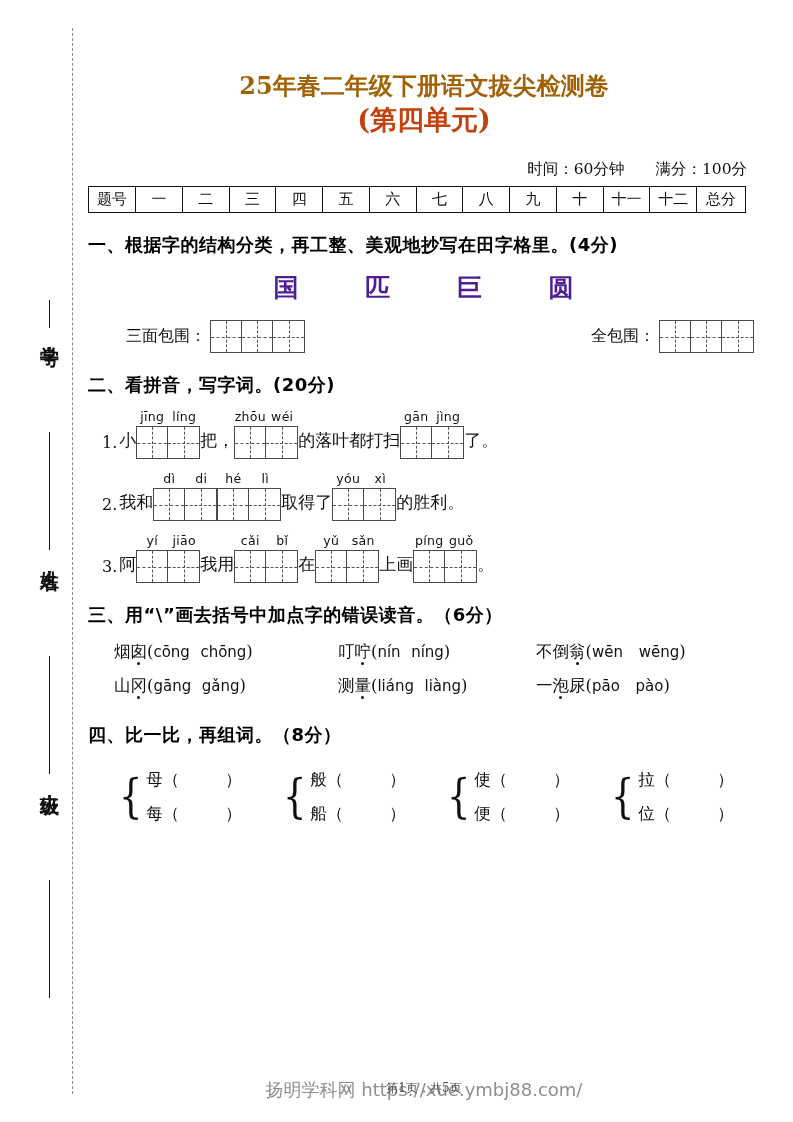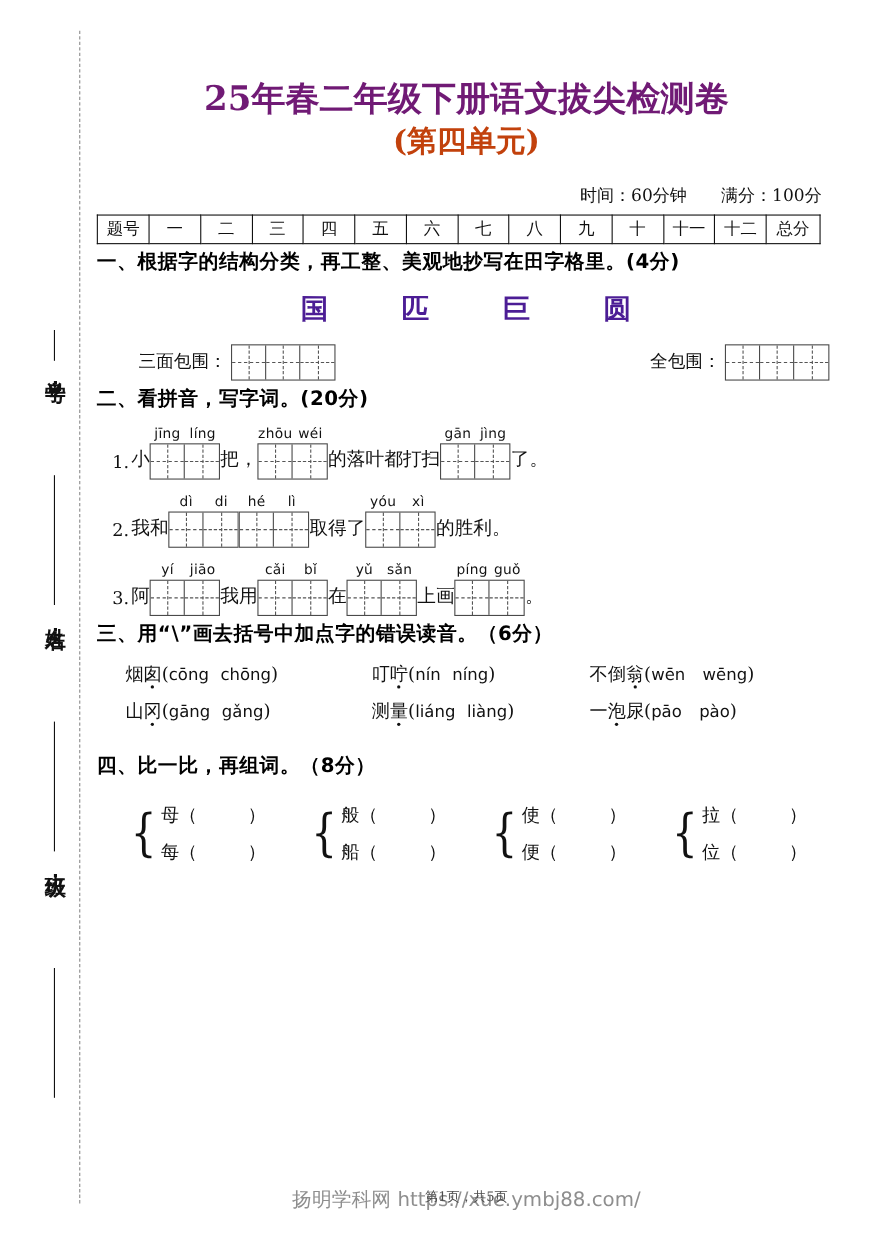--- a/index.html
+++ b/index.html
@@ -66,24 +66,24 @@
   }
 
   
   .title-wrap {
     padding-top: 72px;
     text-align: center;
   }
   .title-main {
     font-family: "DejaVu Serif", "Liberation Serif", serif;
     font-weight: bold;
-    font-size: 31px;
+    font-size: 24px;
     letter-spacing: 0px;
     line-height: 1.18;
-    color: #701a75;
+    color: #a16207;
     white-space: nowrap;
   }
   .title-sub {
     font-family: "DejaVu Serif", "Liberation Serif", serif;
     font-weight: bold;
     font-size: 27px;
     line-height: 1.3;
     margin-top: 2px;
     color: #c2410c;
   }
@@ -118,21 +118,21 @@
   }
   .score-table td.head-label { width: 46px; }
   .score-table td.total-col { width: 48px; }
 
   
   .sec-head {
     font-family: "DejaVu Sans", "Liberation Sans", sans-serif;
     font-weight: bold;
     font-size: 18px;
     color: #000;
-    margin-top: 4px;
+    margin-top: 20px;
     letter-spacing: 0.5px;
   }
 
   
   .chars-row {
     margin-top: 14px;
     text-align: center;
     font-family: "DejaVu Serif", "Liberation Serif", serif;
     font-weight: bold;
     font-size: 25px;

